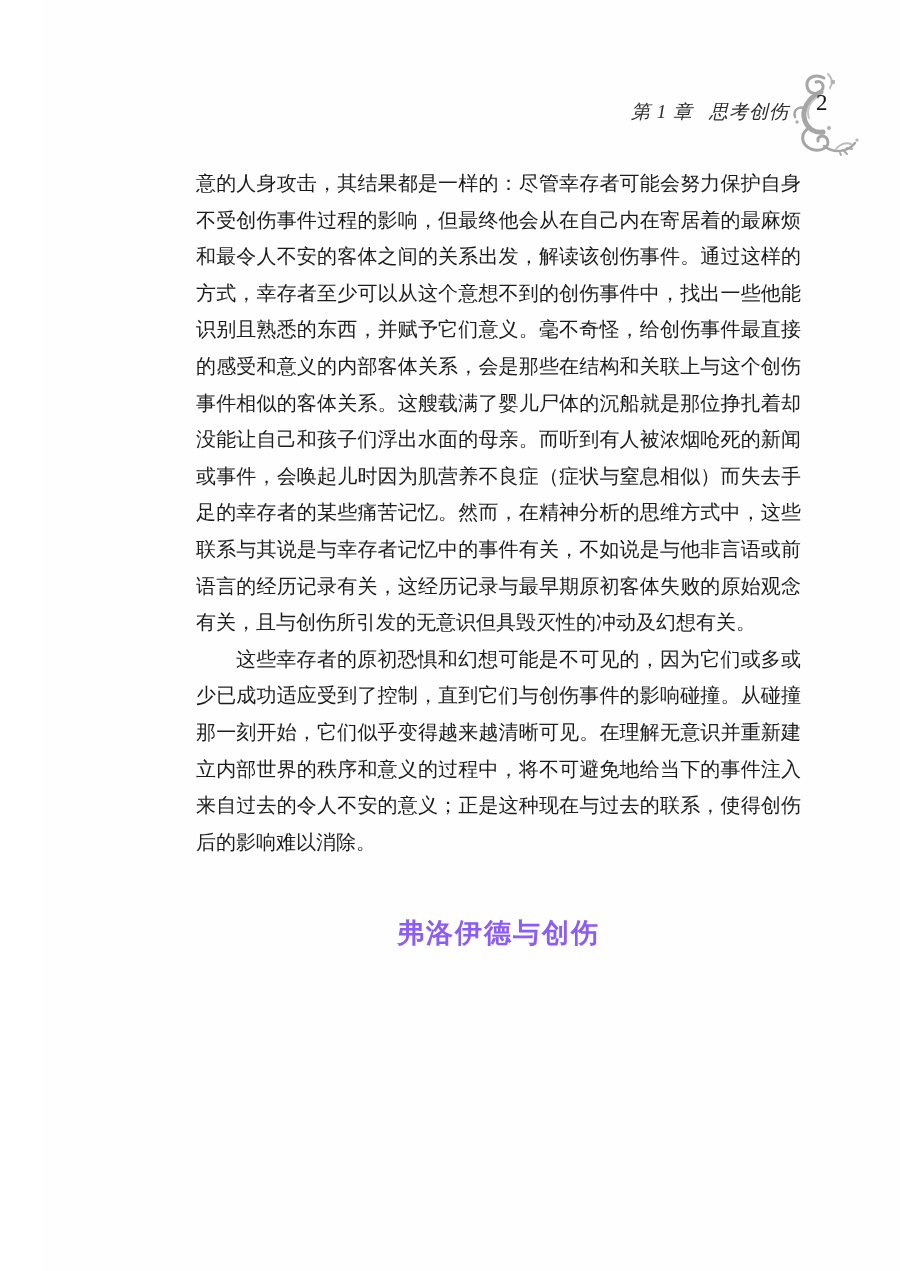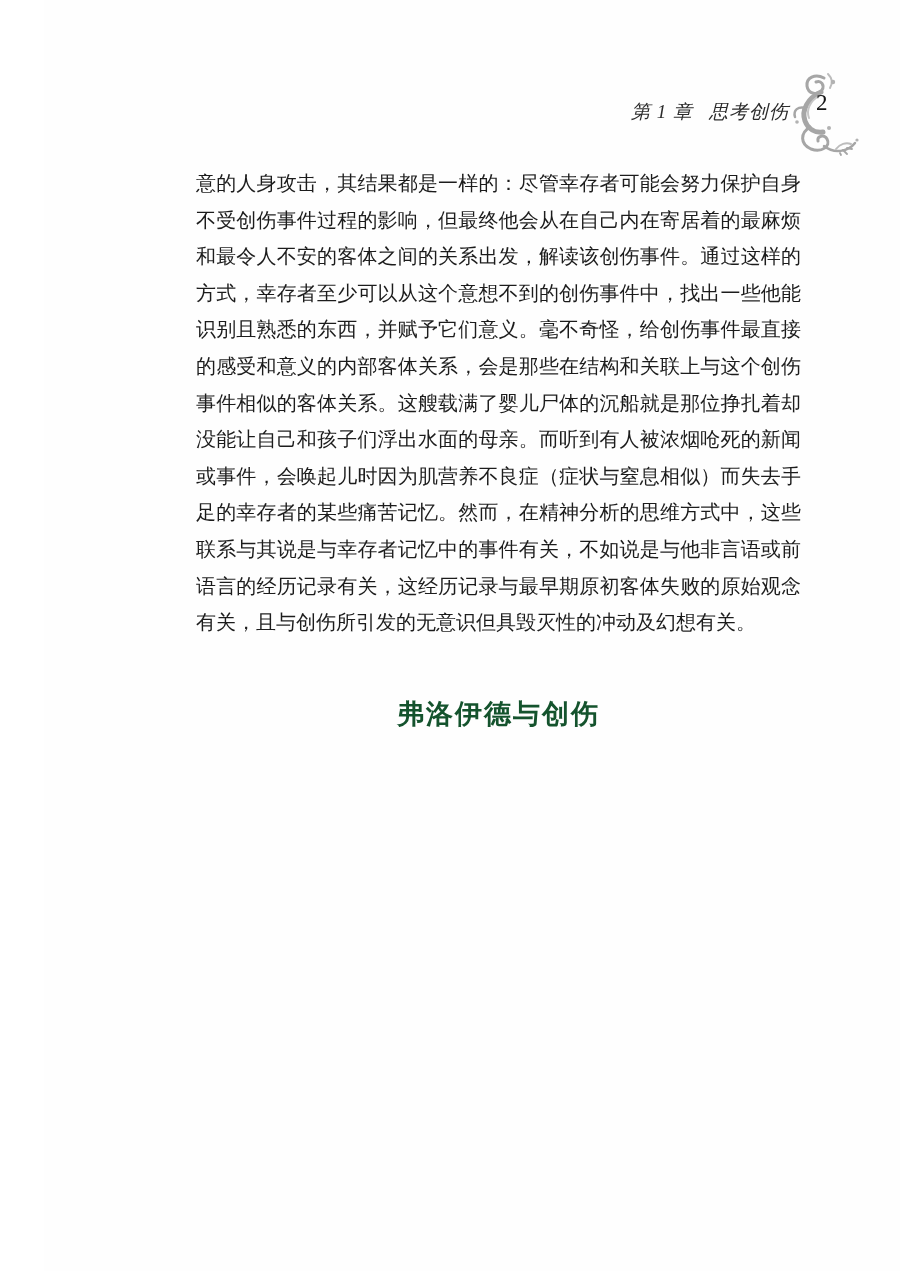--- a/index.html
+++ b/index.html
@@ -67,21 +67,21 @@
   .para.indent {
     text-indent: 2em;
   }
   .section-heading {
     margin: 52px 0 34px 0;
     font-size: 27px;
     line-height: 42px;
     font-weight: bold;
     text-align: center;
     letter-spacing: 2px;
-    color: #14532d;
+    color: #8b5cf6;
   }
 </style>
 </head>
 <body>
 
 <div class="page">
 
   <header>
     <div class="running-head">
       <span class="chapter">第 1 章</span><span class="chapter-title">思考创伤</span>
@@ -111,16 +111,17 @@
         <circle cx="49" cy="58" r="2"></circle>
         <circle cx="77" cy="70" r="1.6"></circle>
       </g>
     </svg>
 
     <span class="folio">2</span>
   </header>
 
   <main class="body-text">
     <p class="para">意的人身攻击，其结果都是一样的：尽管幸存者可能会努力保护自身不受创伤事件过程的影响，但最终他会从在自己内在寄居着的最麻烦和最令人不安的客体之间的关系出发，解读该创伤事件。通过这样的方式，幸存者至少可以从这个意想不到的创伤事件中，找出一些他能识别且熟悉的东西，并赋予它们意义。毫不奇怪，给创伤事件最直接的感受和意义的内部客体关系，会是那些在结构和关联上与这个创伤事件相似的客体关系。这艘载满了婴儿尸体的沉船就是那位挣扎着却没能让自己和孩子们浮出水面的母亲。而听到有人被浓烟呛死的新闻或事件，会唤起儿时因为肌营养不良症（症状与窒息相似）而失去手足的幸存者的某些痛苦记忆。然而，在精神分析的思维方式中，这些联系与其说是与幸存者记忆中的事件有关，不如说是与他非言语或前语言的经历记录有关，这经历记录与最早期原初客体失败的原始观念有关，且与创伤所引发的无意识但具毁灭性的冲动及幻想有关。</p>
+    <p class="para indent">这些幸存者的原初恐惧和幻想可能是不可见的，因为它们或多或少已成功适应受到了控制，直到它们与创伤事件的影响碰撞。从碰撞那一刻开始，它们似乎变得越来越清晰可见。在理解无意识并重新建立内部世界的秩序和意义的过程中，将不可避免地给当下的事件注入来自过去的令人不安的意义；正是这种现在与过去的联系，使得创伤后的影响难以消除。</p>
     <h2 class="section-heading">弗洛伊德与创伤</h2>
   </main>
 
 </div>
 
 </body></html>

